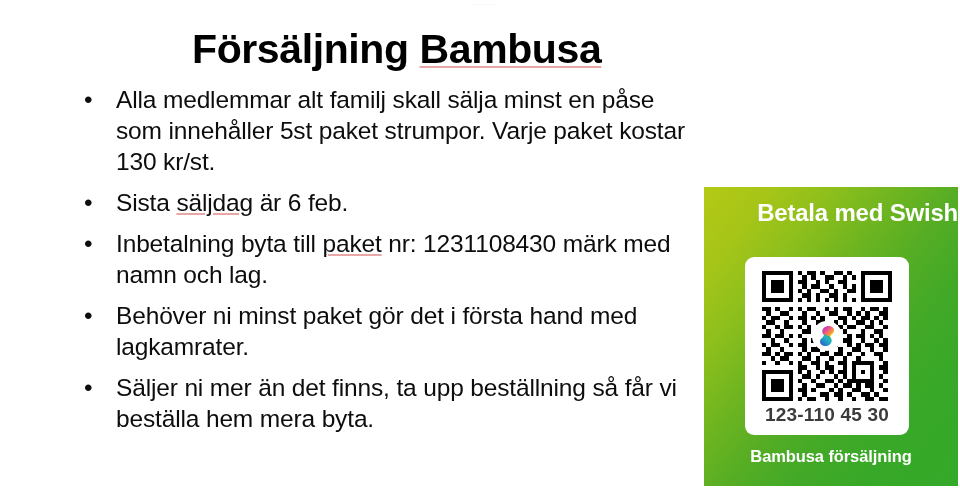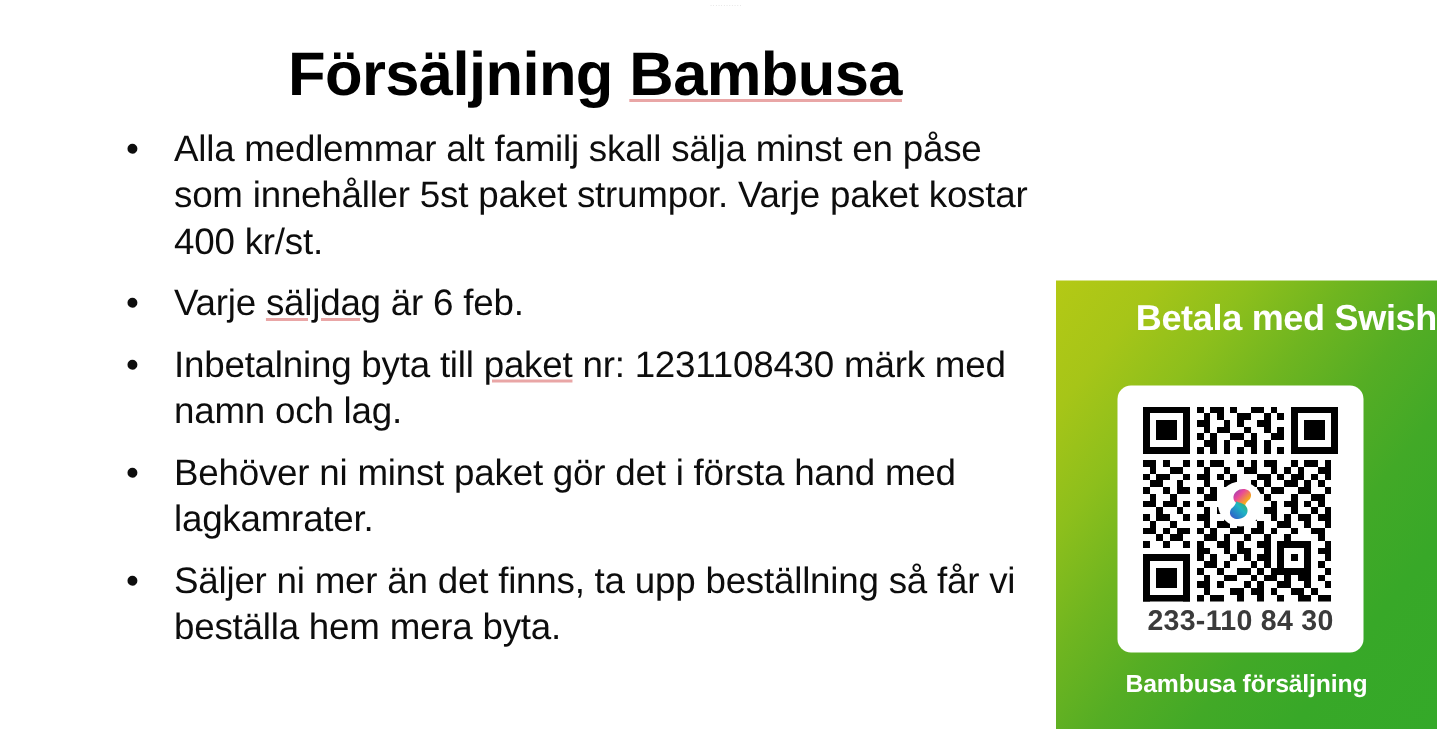--- a/index.html
+++ b/index.html
@@ -190,26 +190,26 @@
   <div class="top-artifact">............</div>
 
   <div class="slide-title">
     <span>Försäljning </span><span class="spell-error">Bambusa</span>
   </div>
 
   <div class="bullet-list">
 
     <div class="bullet-item">
       <span class="dot">•</span>
-      <span class="bullet-text"><span>Alla medlemmar alt familj skall sälja minst en påse som innehåller 5st paket strumpor. Varje paket kostar 400 kr/st.</span></span>
+      <span class="bullet-text"><span>Alla medlemmar alt familj skall sälja minst en påse som innehåller 5st paket strumpor. Varje paket kostar 130 kr/st.</span></span>
     </div>
 
     <div class="bullet-item">
       <span class="dot">•</span>
-      <span class="bullet-text"><span>Varje </span><span class="spell-error-body">säljdag</span><span> är 6 feb.</span></span>
+      <span class="bullet-text"><span>Sista </span><span class="spell-error-body">säljdag</span><span> är 6 feb.</span></span>
     </div>
 
     <div class="bullet-item">
       <span class="dot">•</span>
       <span class="bullet-text"><span>Inbetalning byta till </span><span class="spell-error-body">paket</span><span> nr: 1231108430 märk med namn och lag.</span></span>
     </div>
 
     <div class="bullet-item">
       <span class="dot">•</span>
       <span class="bullet-text"><span>Behöver ni minst paket gör det i första hand med lagkamrater.</span></span>
@@ -480,19 +480,19 @@
                 <stop offset="0.8" stop-color="#2a72c9"></stop>
                 <stop offset="1" stop-color="#6b3fb5"></stop>
               </linearGradient>
             </defs>
             <path d="M18.6 4.2C16.2 2.4 12.6 2.6 10.2 4.6 7.4 7 7.8 10.8 10.6 12.6c1.6 1 3.6 1.3 5.2 2.2 0.4-2 1.7-3.8 3.4-4.9 1.3-2.2 1.1-4.2-0.6-5.7z" fill="url(#swA)"></path>
             <path d="M7.4 21.8c2.4 1.8 6 1.6 8.4-0.4 2.8-2.4 2.4-6.2-0.4-8C13.8 12.4 11.8 12.1 10.2 11.2c-0.4 2-1.7 3.8-3.4 4.9-1.3 2.2-1.1 4.2 0.6 5.7z" fill="url(#swB)"></path>
           </svg>
         </div>
       </div>
 
-      <div class="qr-number">233-110 84 30</div>
+      <div class="qr-number">123-110 45 30</div>
     </div>
 
     <div class="swish-footer">Bambusa försäljning</div>
   </div>
 
 </div>
 
 </body></html>

